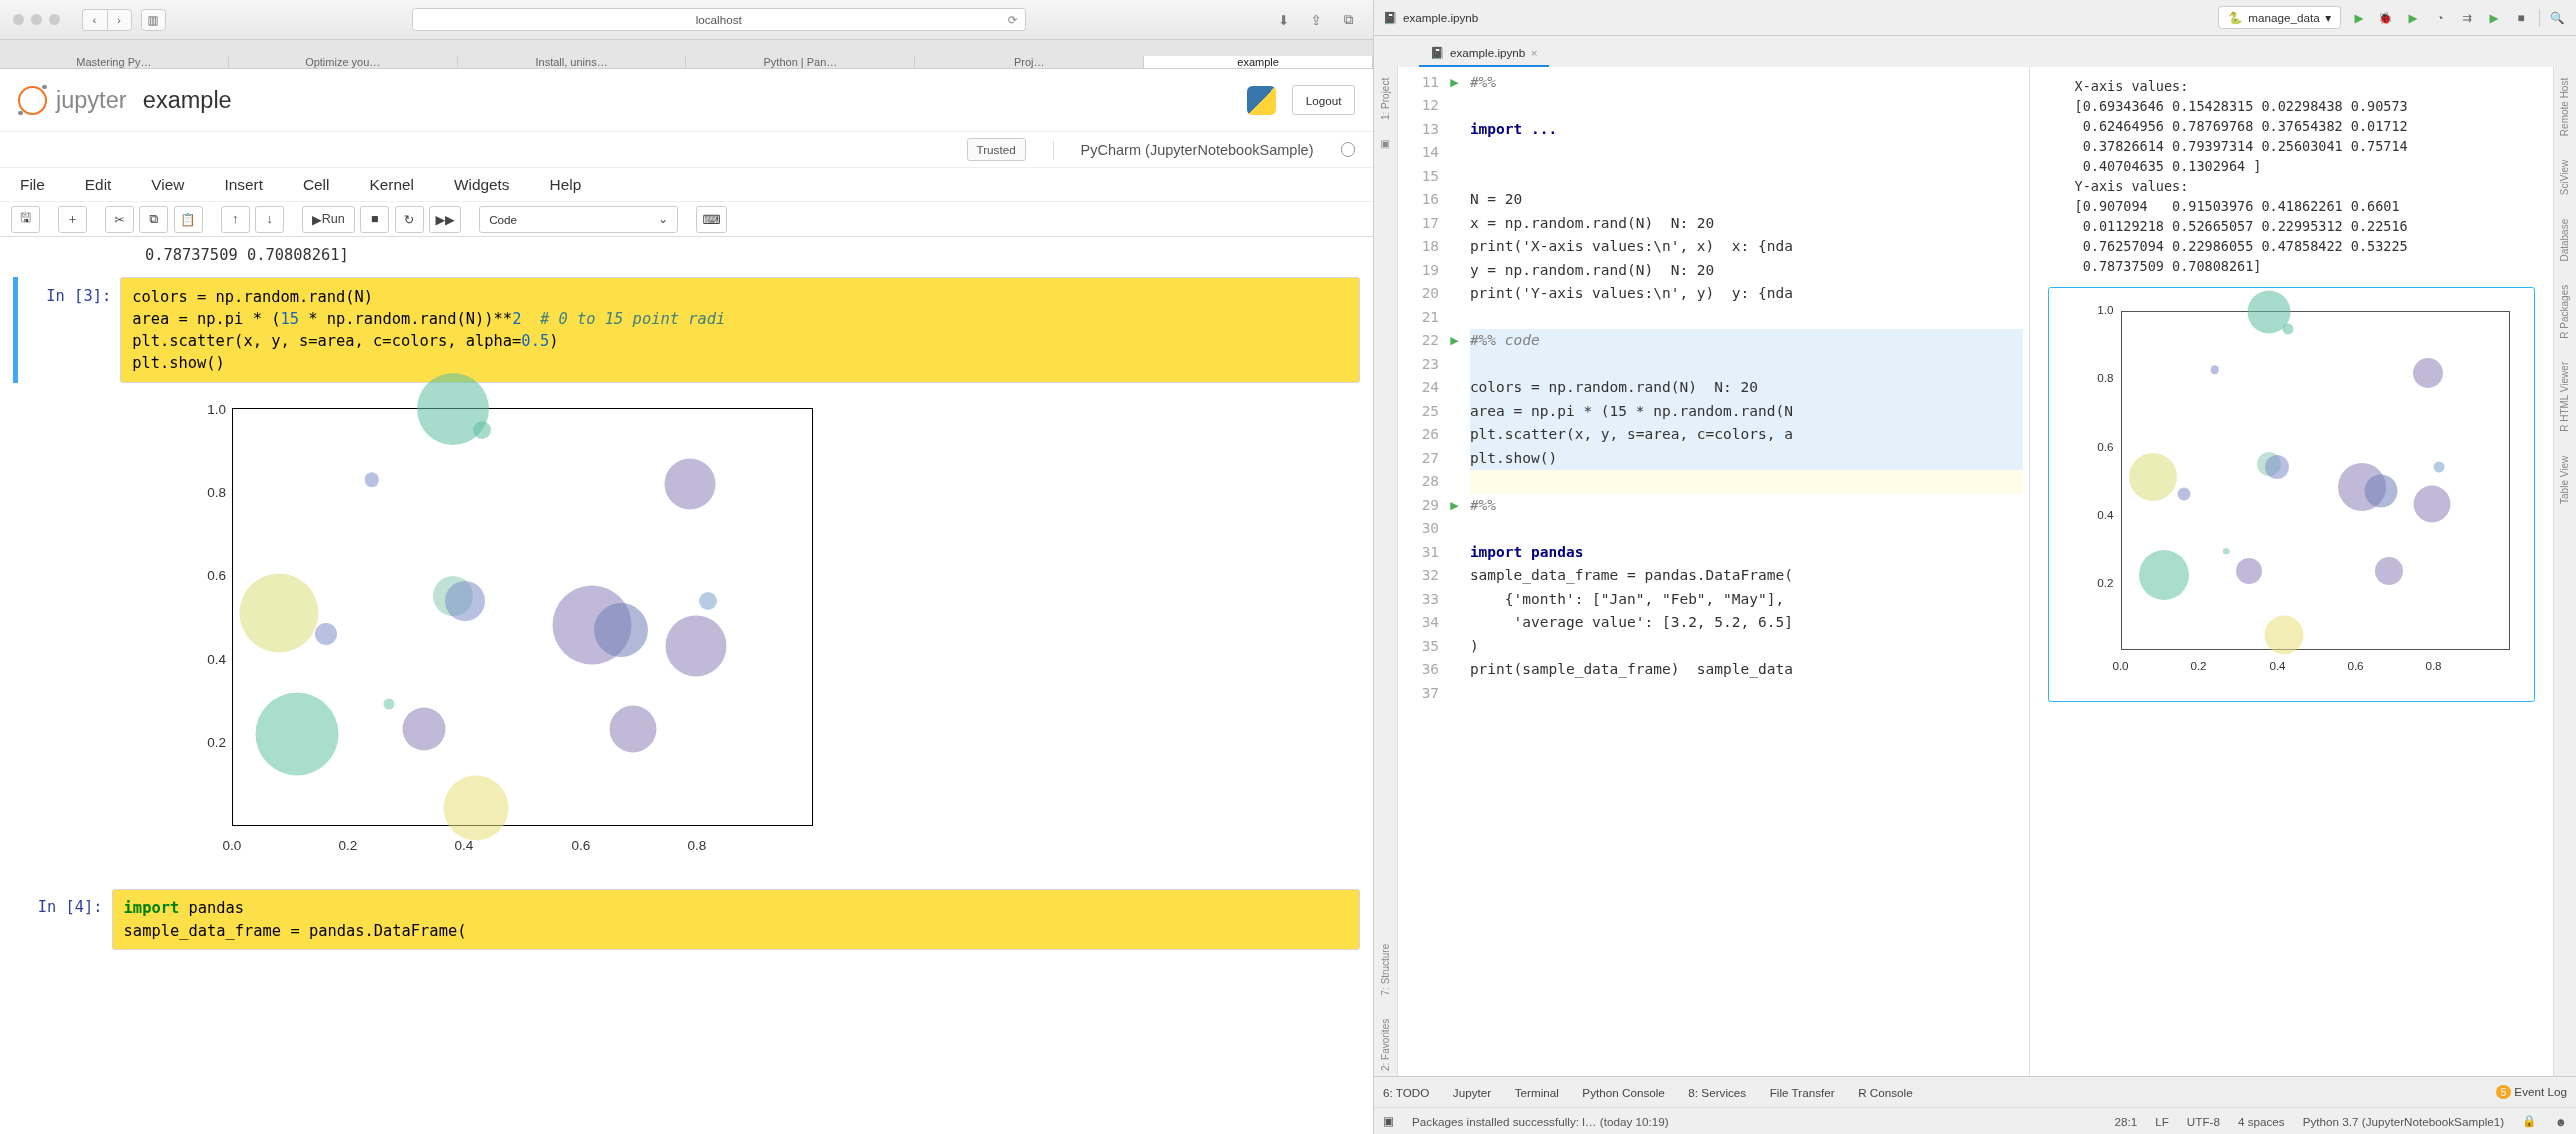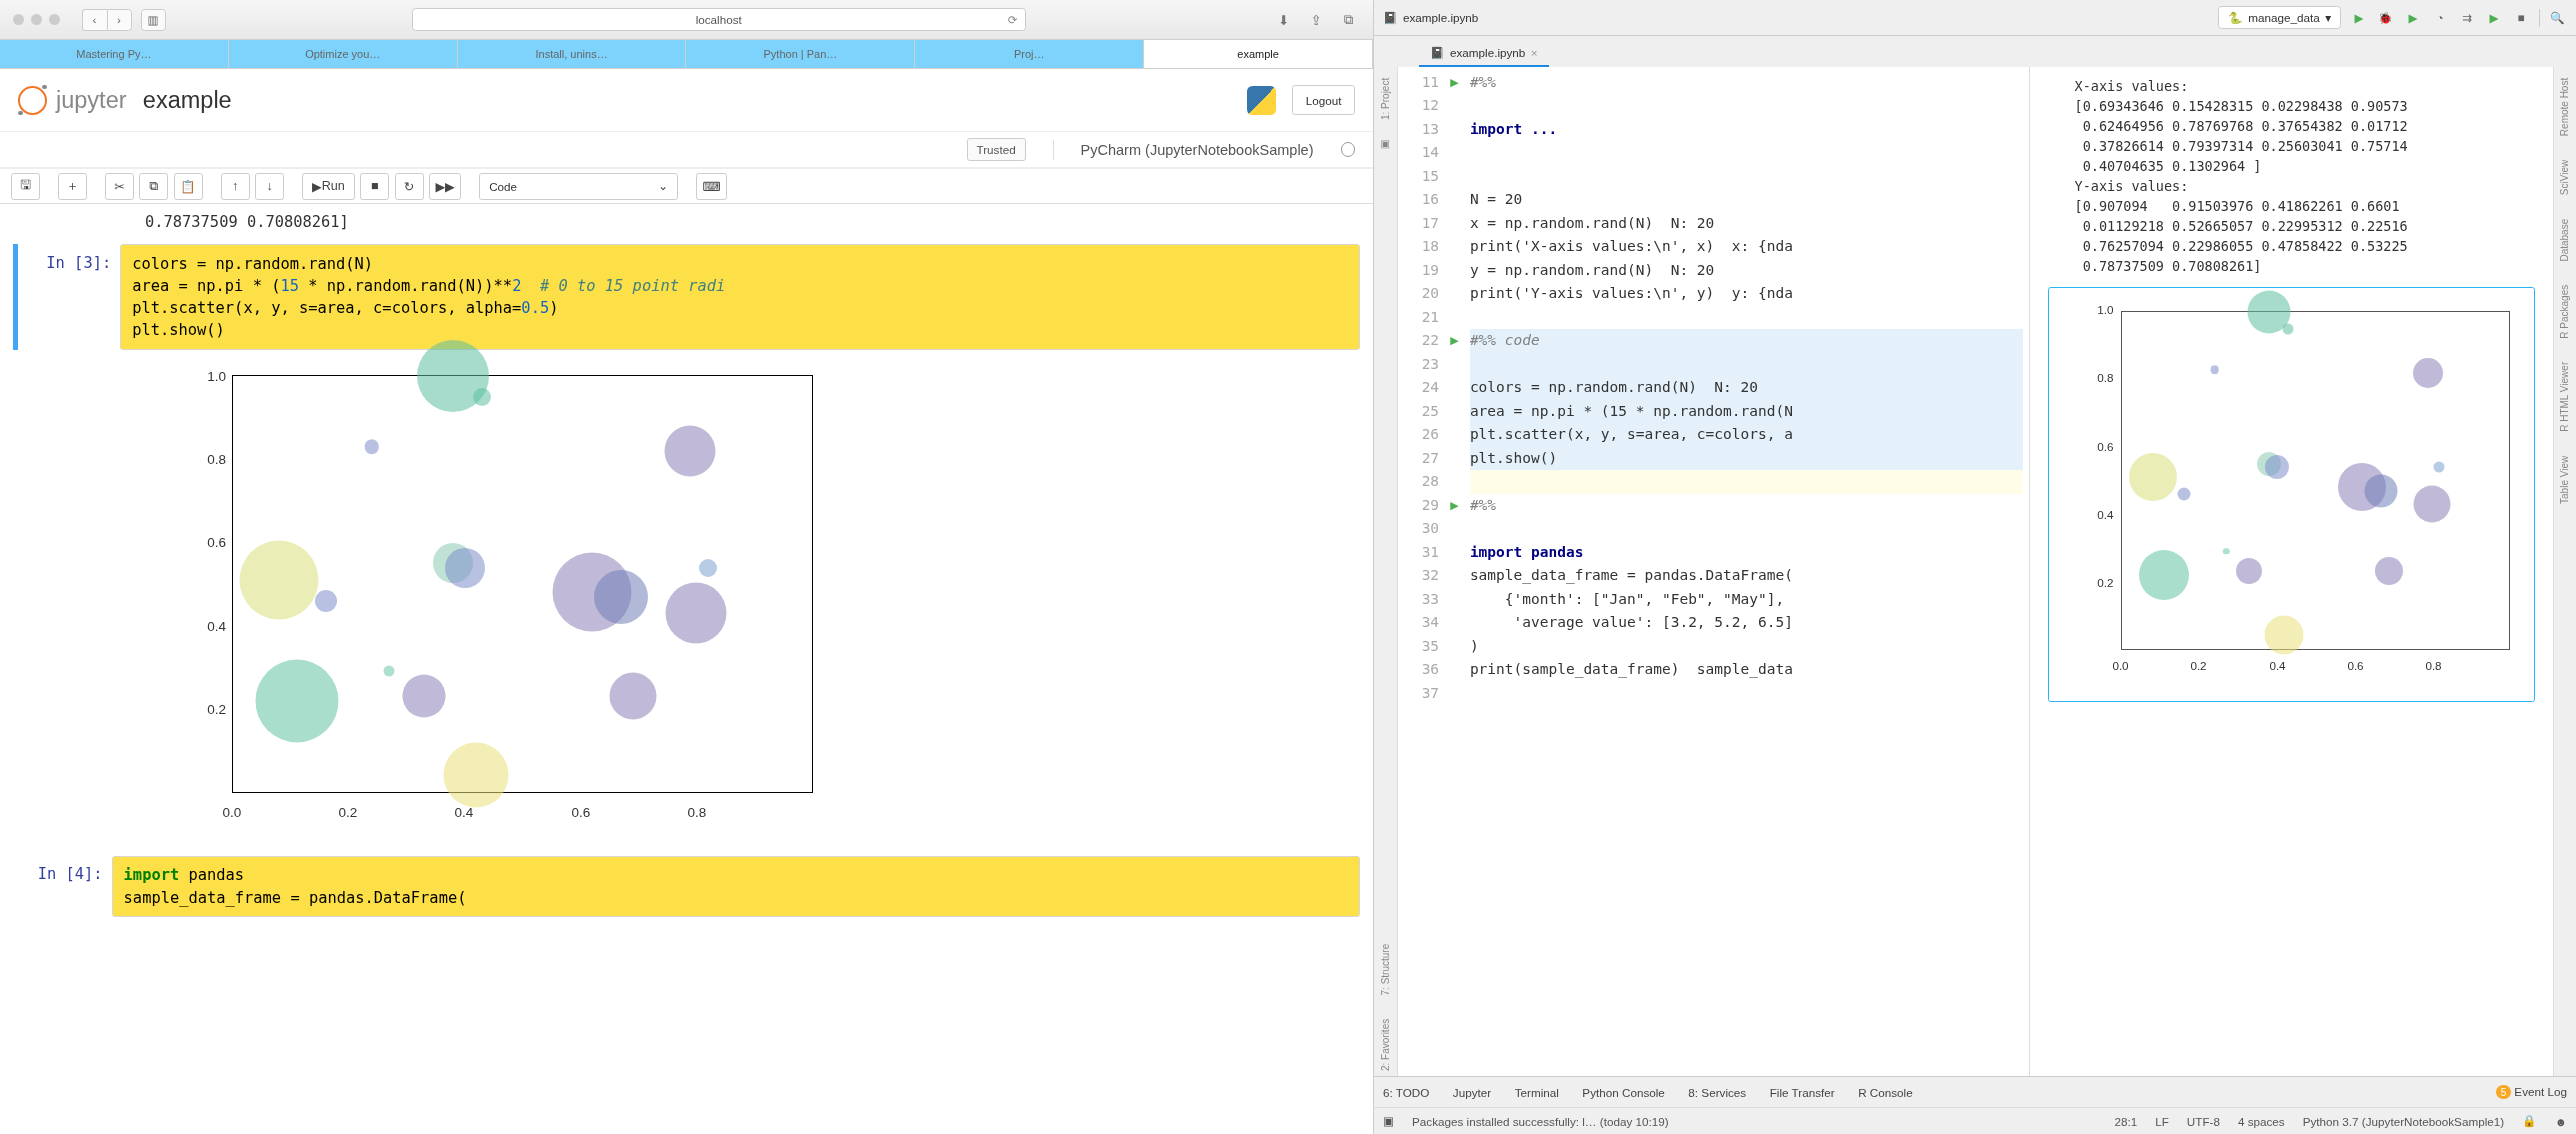--- a/index.html
+++ b/index.html
@@ -13,21 +13,21 @@
 .traffic { display:flex; gap:7.2px; margin-right: 12.6px;}
 .dot { width:11px; height:11px; border-radius:50%; background:#ccc; }
 .dot.r{background:#ff5f57;} .dot.y{background:#febc2e;} .dot.g{background:#28c840;}
 .nav-btn { width:25px; height:22px; border:0.9px solid #ccc; border-radius:3.6px; background:#fafafa; display:inline-flex; align-items:center; justify-content:center; font-size:11.7px; color:#666;}
 .nav-group { display:flex; gap:0;}
 .nav-group .nav-btn:first-child{border-radius:3.6px 0 0 3.6px;border-right:none;}
 .nav-group .nav-btn:last-child{border-radius:0 3.6px 3.6px 0;}
 .addr { flex:1; max-width:614px; height:23.5px; border:0.9px solid #ccc; border-radius:3.6px; background:#fff; display:flex; align-items:center; justify-content:center; color:#555; margin:8px auto; position:relative;}
 .addr .reload{position:absolute; right:7.2px; color:#888;}
 .tb-icon{width:23.5px;height:22px;display:inline-flex;align-items:center;justify-content:center;color:#777;font-size:13.5px;}
-.safari-tabs { height:29px; display:flex; background:#7dd3fc; border-bottom:0.9px solid #cfcfcf;}
+.safari-tabs { height:29px; display:flex; background:#e5e5e5; border-bottom:0.9px solid #cfcfcf;align-items:flex-end;}
 .s-tab { flex:1; max-width:235px; border-right:0.9px solid #cfcfcf; display:flex; align-items:center; justify-content:center; color:#666; font-size:11px; overflow:hidden; white-space:nowrap; text-overflow:ellipsis; padding:0 7.2px;}
 .s-tab.active{background:#fff;color:#222;}
 
 
 .jup-header { height:63px; display:flex; align-items:center; padding:0 18px; border-bottom:0.9px solid #eee;}
 .jup-logo { display:flex; align-items:center; gap:9px; font-size:23.5px; color:#888;}
 .jup-logo .orb{width:29px;height:29px;border:2.7px solid #f37626;border-radius:50%;position:relative;}
 .jup-logo .orb:before,.jup-logo .orb:after{content:"";position:absolute;width:4.5px;height:4.5px;border-radius:50%;background:#888;}
 .jup-logo .orb:before{top:-2.7px;right:-1.8px;} .jup-logo .orb:after{bottom:-2.7px;left:-1.8px;}
 .jup-title{font-size:23.5px;color:#333;margin-left:16.3px;}
@@ -145,20 +145,30 @@
     <div class="logout">Logout</div>
   </div>
 
   <div class="trust-row">
     <div class="trusted">Trusted</div>
     <div style="width:0.9px;height:20px;background:#ddd"></div>
     <div class="kernel-name">PyCharm (JupyterNotebookSample)</div>
     <div class="kern-ind"></div>
   </div>
 
+  <div class="menubar" id="jupMenus">
+      <span>File</span>
+      <span>Edit</span>
+      <span>View</span>
+      <span>Insert</span>
+      <span>Cell</span>
+      <span>Kernel</span>
+      <span>Widgets</span>
+      <span>Help</span>
+    </div>
 
   <div class="toolbar">
     <div class="tbtn">🖫</div>
     <div class="tsep"></div>
     <div class="tbtn">＋</div>
     <div class="tsep"></div>
     <div class="tbtn">✂</div>
     <div class="tbtn">⧉</div>
     <div class="tbtn">📋</div>
     <div class="tsep"></div>

